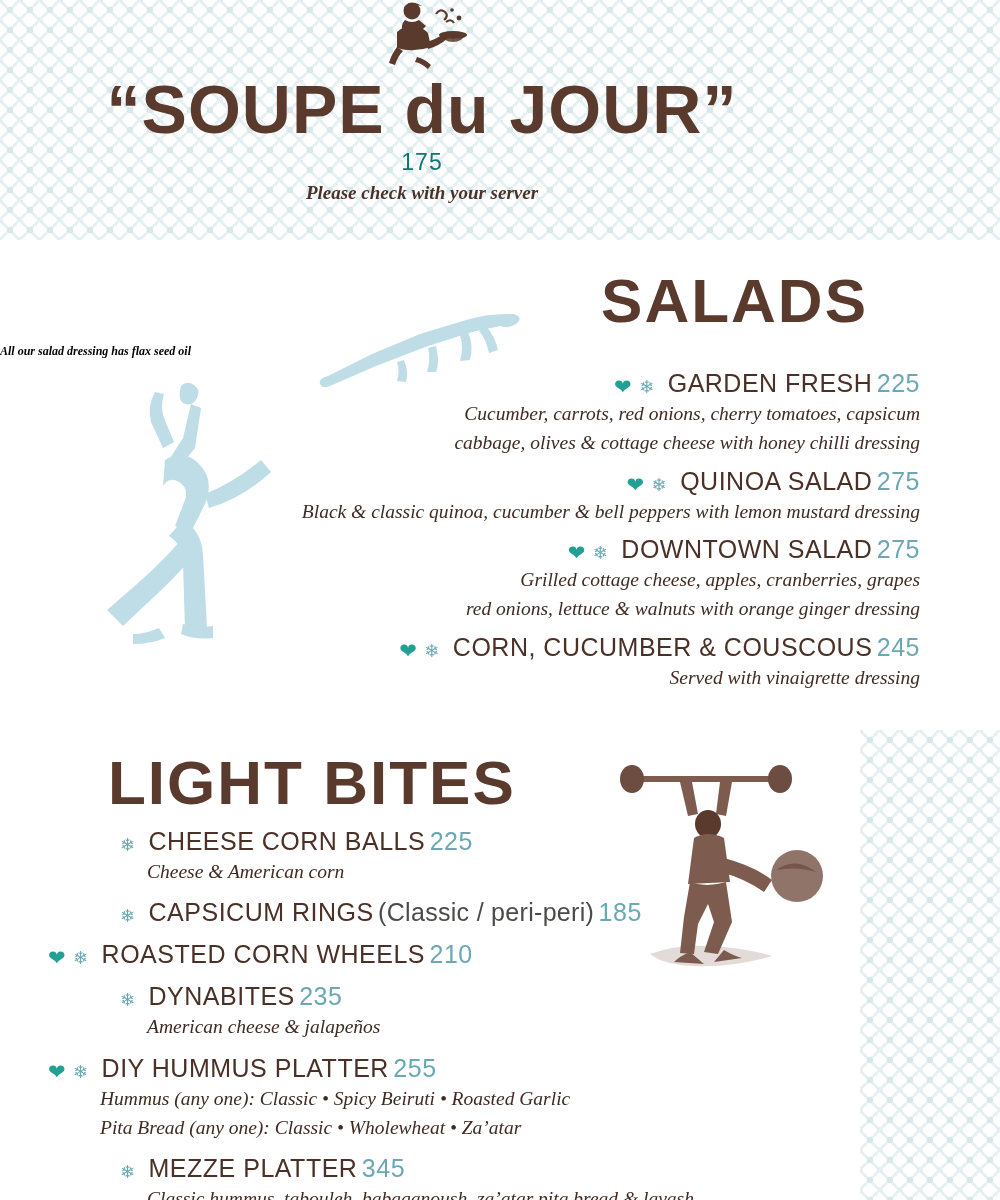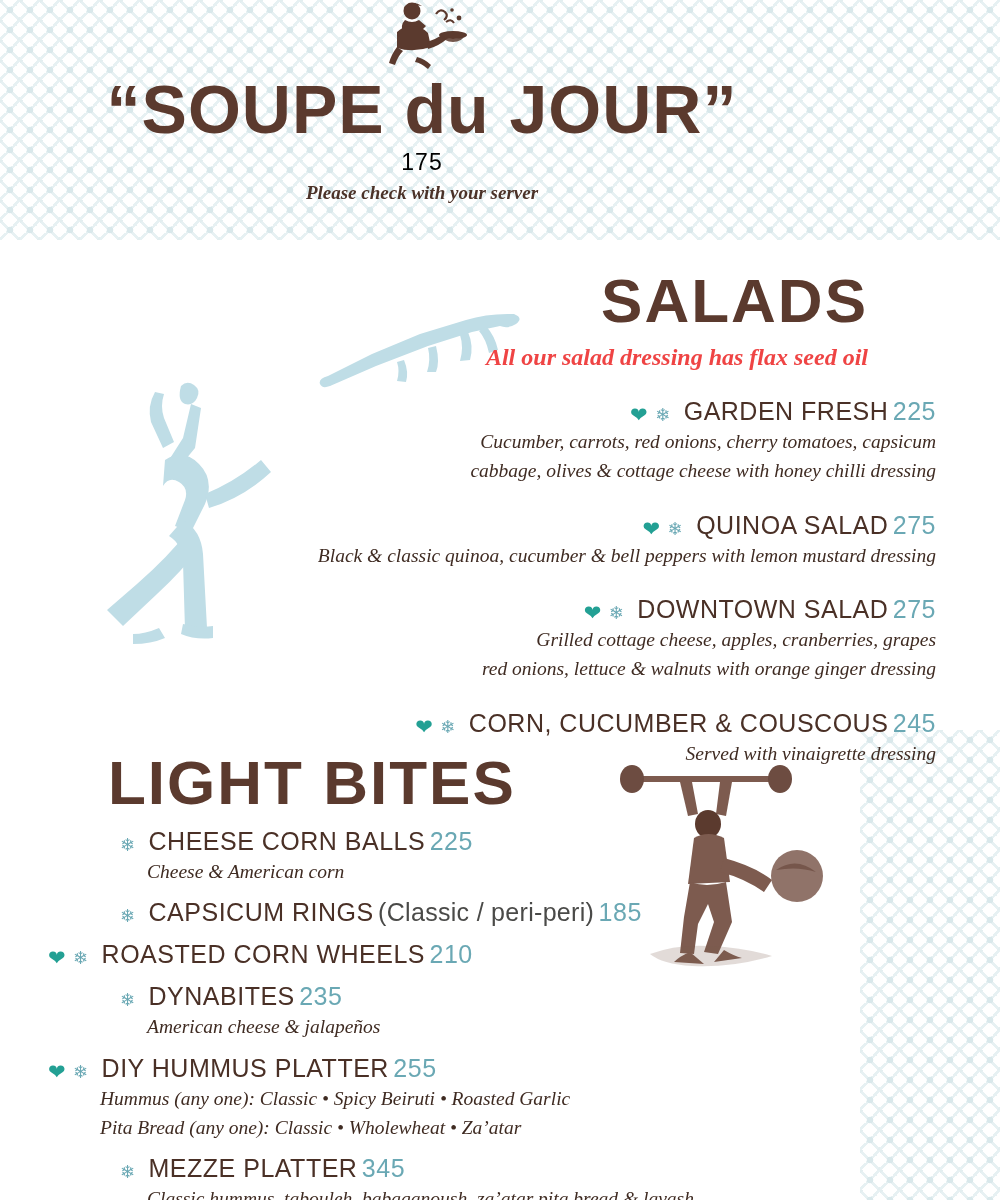--- a/index.html
+++ b/index.html
@@ -50,21 +50,21 @@
     font-weight: bold;
     font-size: 68px;
     letter-spacing: 1px;
     color: #5b3a2e;
     margin: 2px 0 0;
     line-height: 1.05;
   }
   #soup-price {
     font-family: "Liberation Sans", sans-serif;
     font-size: 23px;
-    color: #000000;
+    color: #0f766e;
     letter-spacing: 1px;
     margin-top: 4px;
   }
   #soup-note {
     font-family: "Liberation Serif", serif;
     font-style: italic;
     font-weight: bold;
     font-size: 19px;
     color: #4b3228;
     margin-top: 6px;
@@ -80,33 +80,33 @@
   #salads-heading {
     text-align: right;
     padding-right: 132px;
     font-weight: bold;
     font-size: 62px;
     letter-spacing: 2px;
     color: #5b3a2e;
     line-height: 1;
   }
   #salads-subtitle {
-    text-align: right;
+    text-align: left;
     padding-right: 132px;
     margin-top: 12px;
     font-family: "Liberation Serif", serif;
     font-style: italic;
     font-weight: bold;
-    font-size: 24px;
-    color: #ef4444;
+    font-size: 12px;
+    color: #000000;
   }
   .salad-item {
     text-align: right;
-    padding-right: 64px;
-    margin-top: 26px;
+    padding-right: 80px;
+    margin-top: 10px;
   }
   .item-title-row {
     display: block;
     white-space: nowrap;
   }
   .item-name {
     font-size: 25px;
     letter-spacing: .5px;
     color: #4a3026;
   }

